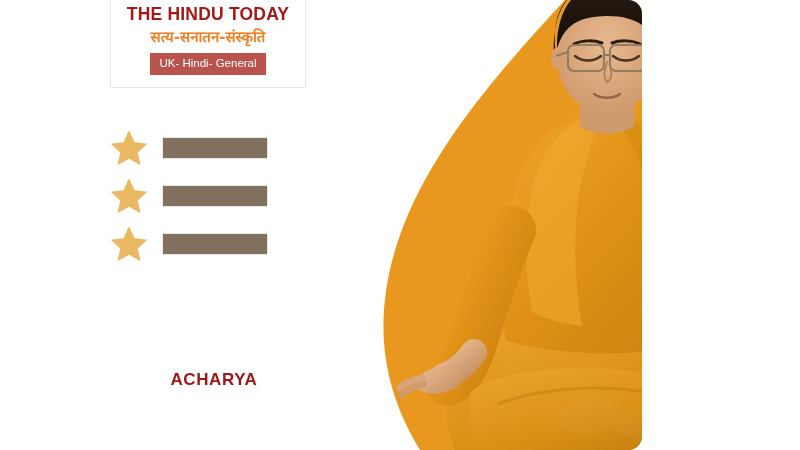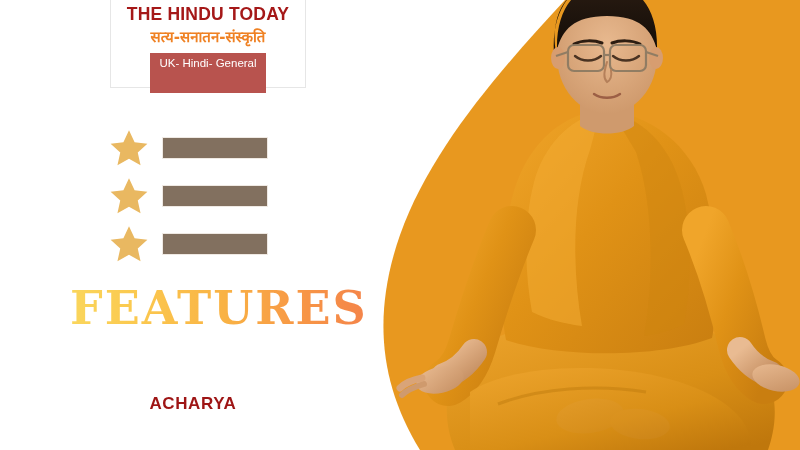--- a/index.html
+++ b/index.html
@@ -2,25 +2,26 @@
 <html><head>
 <meta charset="utf-8">
 <style>
   html, body {
     margin: 0;
     padding: 0;
     background: #ffffff;
   }
   #canvas {
     position: relative;
-    width: 800px;
+    width: 642px;
     height: 450px;
     background: #ffffff;
     overflow: hidden;
     font-family: "Liberation Sans", sans-serif;
+    border-radius: 14px;
   }
 
   
   .blob-layer {
     position: absolute;
     inset: 0;
     width: 800px;
     height: 450px;
   }
 
@@ -56,21 +57,21 @@
     margin-top: 4px;
     white-space: nowrap;
     font-family: "DejaVu Sans", sans-serif;
   }
   .brand-badge {
     margin-top: 5px;
     background: #b8534e;
     color: #ffffff;
     font-size: 11.5px;
     line-height: 1;
-    padding: 5px 9px 24px 9px;
+    padding: 5px 9px 6px 9px;
     white-space: nowrap;
   }
 
   
   .list {
     position: absolute;
     left: 108px;
     top: 124px;
     width: 180px;
   }
@@ -110,30 +111,29 @@
     -webkit-background-clip: text;
     background-clip: text;
     color: transparent;
     -webkit-text-fill-color: transparent;
     white-space: nowrap;
   }
 
   
   .speaker {
     position: absolute;
-    left: 43px;
+    left: 64px;
     top: 367px;
     width: 300px;
     text-align: center;
     color: #9e1515;
     font-size: 17px;
     font-weight: bold;
     line-height: 1.55;
     letter-spacing: 0.6px;
-    margin-top: 24px;
   }
   .speaker-line { display: block; white-space: nowrap; }
 </style>
 </head>
 <body>
 
 <div id="canvas">
 
   <svg class="blob-layer" viewBox="0 0 800 450" xmlns="http://www.w3.org/2000/svg">
     <defs>
@@ -270,19 +270,18 @@
 
     <div class="list-item">
       <svg class="star-icon" viewBox="0 0 24 24">
         <path d="M12 1.8l3.2 6.9 7.3.8-5.5 5 1.6 7.4L12 18.1 5.4 21.9 7 14.5 1.5 9.5l7.3-.8z" fill="#e9b861"></path>
       </svg>
       <div class="bar bar-2"></div>
     </div>
 
   </div>
 
-  <div class="features">FEATURES</div>
 
   <div class="speaker">
     <span class="speaker-line">ACHARYA</span>
   </div>
 
 </div>
 
 </body></html>

